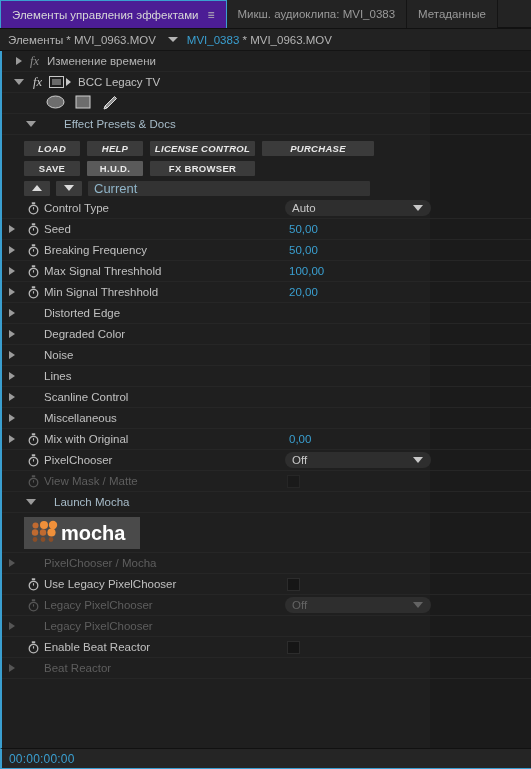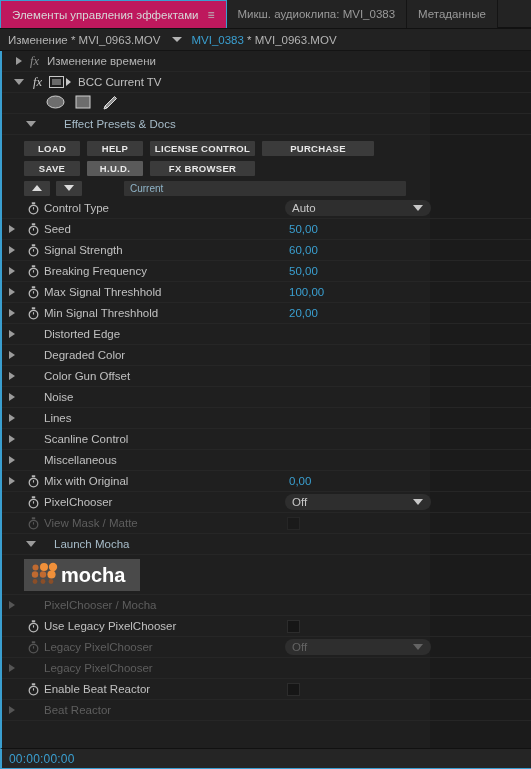--- a/index.html
+++ b/index.html
@@ -25,21 +25,21 @@
     align-items: center;
     padding: 0 11px;
     font-size: 11.5px;
     color: #9a9a9a;
     background: #232323;
     border-right: 1px solid #141414;
     white-space: nowrap;
   }
   .tab.active {
     color: #d8d8d8;
-    background: #be185d;
+    background: #4c1d95;
     border: 1px solid #3a9fd0;
     border-bottom: none;
     position: relative;
     z-index: 3;
   }
   .tab .menu-burger {
     margin-left: 9px;
     font-size: 12px;
     color: #b8b8b8;
     line-height: 1;
@@ -194,25 +194,24 @@
     width: 0; height: 0;
     border-left: 5px solid transparent;
     border-right: 5px solid transparent;
   }
   .navbtn .chev.up   { border-bottom: 6px solid #dcdcdc; }
   .navbtn .chev.down { border-top: 6px solid #dcdcdc; }
   .presetfield {
     width: 282px; height: 15px;
     background: #333333;
     color: #8fb4c8;
-    font-size: 10px;
+    font-size: 13px;
     line-height: 15px;
     padding-left: 6px;
     border-radius: 1px;
-    margin-left: 36px;
   }
 
   
   .dd {
     position: absolute;
     left: 283px;
     width: 146px;
     height: 16px;
     background: #2e2e2e;
     display: flex;
@@ -293,21 +292,21 @@
   <div class="tab">
     <span>Микш. аудиоклипа: MVI_0383</span>
   </div>
   <div class="tab">
     <span>Метаданные</span>
   </div>
   <div class="tabs-right-fill"></div>
 </div>
 
 <div class="crumbbar">
-  <span class="crumb-main">Изменение * MVI_0963.MOV</span>
+  <span class="crumb-main">Элементы * MVI_0963.MOV</span>
   <span class="crumb-arrow"></span>
   <span class="crumb-clip"><span class="hl">MVI_0383</span><span> * MVI_0963.MOV</span></span>
   <span class="crumb-fill"></span>
 </div>
 
 <div class="panel">
   <div class="timeline-zone"></div>
 
   <div class="row" style="padding-left:14px; gap:8px;">
     <span class="tri"></span>
@@ -318,21 +317,21 @@
   <div class="row" style="padding-left:12px; gap:7px;">
     <span class="tri open"></span>
     <span class="fx" style="margin-left:2px;">fx</span>
     <span class="fxbox">
       <svg width="22" height="12" viewBox="0 0 22 12">
         <rect x="0.5" y="0.5" width="14" height="11" fill="none" stroke="#c8c8c8" stroke-width="1"></rect>
         <rect x="3" y="3" width="9" height="6" fill="#6a6a6a"></rect>
         <polygon points="17,2 22,6 17,10" fill="#c8c8c8"></polygon>
       </svg>
     </span>
-    <span class="label">BCC Current TV</span>
+    <span class="label">BCC Legacy TV</span>
   </div>
 
   <div class="row" style="padding-left:44px;">
     <span class="tools">
       <span>
         <svg width="19" height="14" viewBox="0 0 19 14">
             <ellipse cx="9.5" cy="7" rx="8.5" ry="6" fill="#6d6d6d" stroke="#cfcfcf" stroke-width="1"></ellipse>
           </svg>
       </span>
       <span>
@@ -347,21 +346,21 @@
         </svg>
       </span>
     </span>
   </div>
 
   <div class="row" style="padding-left:24px; gap:10px;">
     <span class="tri open"></span>
     <span class="sect" style="margin-left:18px;">Effect Presets &amp; Docs</span>
   </div>
 
-  <div class="btnrow" style="margin-top:3px;">
+  <div class="btnrow" style="margin-top:3px;font-style:italic;">
     <span class="pbtn w-load">LOAD</span>
     <span class="pbtn w-help">HELP</span>
     <span class="pbtn w-lic">LICENSE CONTROL</span>
     <span class="pbtn w-pur">PURCHASE</span>
   </div>
 
   <div class="btnrow">
     <span class="pbtn w-load">SAVE</span>
     <span class="pbtn w-help hud">H.U.D.</span>
     <span class="pbtn w-lic">FX BROWSER</span>
@@ -417,36 +416,20 @@
         </span>
         <span style="width:22px;display:flex;justify-content:center;flex:none;">
           <span class="sw">
             <svg width="13" height="13" viewBox="0 0 13 13">
               <rect x="4.8" y="0.3" width="3.4" height="2" fill="#b9b9b9"></rect>
               <circle cx="6.5" cy="7.6" r="4.3" fill="none" stroke="#b9b9b9" stroke-width="1.3"></circle>
               <path d="M6.5 5.2 L6.5 7.6" stroke="#b9b9b9" stroke-width="1.1"></path>
             </svg>
           </span>
         </span>
-        <span class="label">Signal Strength</span>
-        <span class="val">60,00</span>
-      </div>
-      <div class="row">
-        <span style="width:20px;display:flex;justify-content:center;flex:none;">
-          <span class="tri"></span>
-        </span>
-        <span style="width:22px;display:flex;justify-content:center;flex:none;">
-          <span class="sw">
-            <svg width="13" height="13" viewBox="0 0 13 13">
-              <rect x="4.8" y="0.3" width="3.4" height="2" fill="#b9b9b9"></rect>
-              <circle cx="6.5" cy="7.6" r="4.3" fill="none" stroke="#b9b9b9" stroke-width="1.3"></circle>
-              <path d="M6.5 5.2 L6.5 7.6" stroke="#b9b9b9" stroke-width="1.1"></path>
-            </svg>
-          </span>
-        </span>
         <span class="label">Breaking Frequency</span>
         <span class="val">50,00</span>
       </div>
       <div class="row">
         <span style="width:20px;display:flex;justify-content:center;flex:none;">
           <span class="tri"></span>
         </span>
         <span style="width:22px;display:flex;justify-content:center;flex:none;">
           <span class="sw">
             <svg width="13" height="13" viewBox="0 0 13 13">
@@ -481,27 +464,20 @@
         </span>
         <span style="width:22px;display:flex;justify-content:center;flex:none;"></span>
         <span class="label">Distorted Edge</span>
       </div>
       <div class="row">
         <span style="width:20px;display:flex;justify-content:center;flex:none;">
           <span class="tri"></span>
         </span>
         <span style="width:22px;display:flex;justify-content:center;flex:none;"></span>
         <span class="label">Degraded Color</span>
-      </div>
-      <div class="row">
-        <span style="width:20px;display:flex;justify-content:center;flex:none;">
-          <span class="tri"></span>
-        </span>
-        <span style="width:22px;display:flex;justify-content:center;flex:none;"></span>
-        <span class="label">Color Gun Offset</span>
       </div>
       <div class="row">
         <span style="width:20px;display:flex;justify-content:center;flex:none;">
           <span class="tri"></span>
         </span>
         <span style="width:22px;display:flex;justify-content:center;flex:none;"></span>
         <span class="label">Noise</span>
       </div>
       <div class="row">
         <span style="width:20px;display:flex;justify-content:center;flex:none;">

